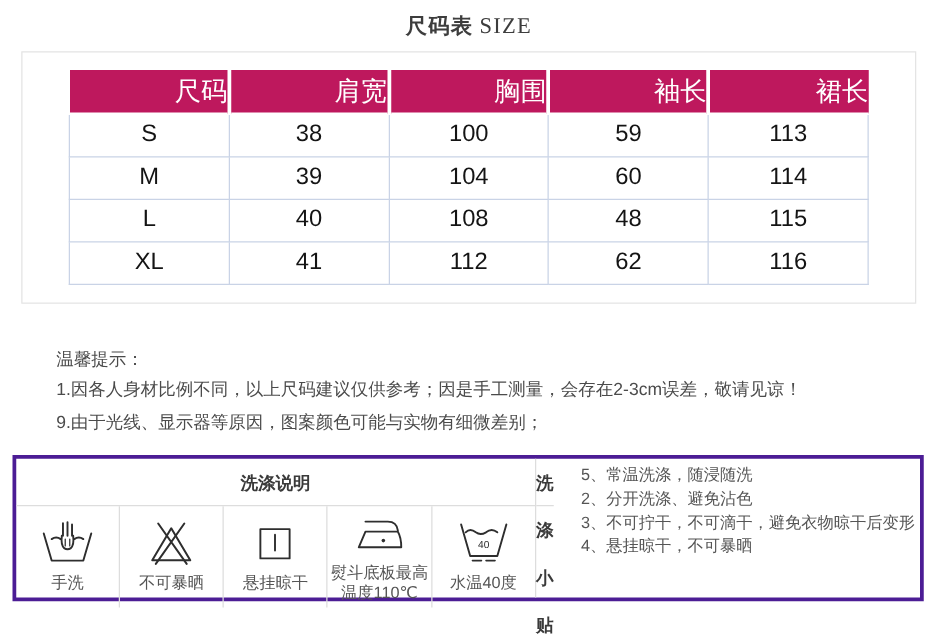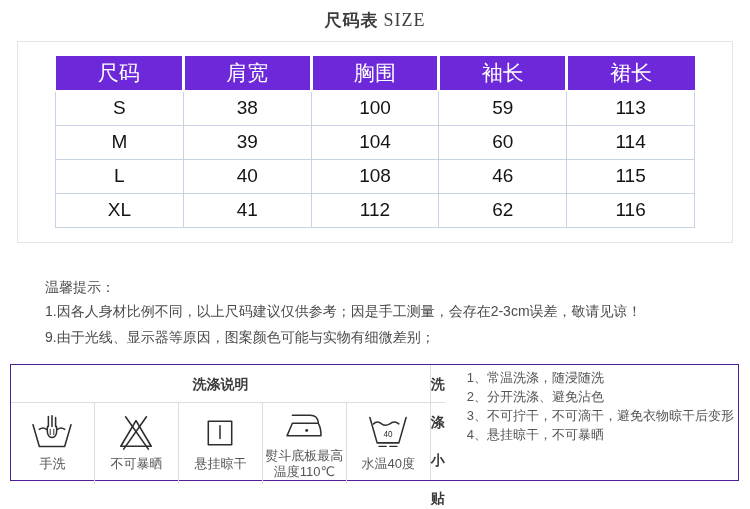--- a/index.html
+++ b/index.html
@@ -7,37 +7,37 @@
   body { height:509px; overflow:hidden; color:#333; }
 
   
   .title { text-align:center; margin-top:9px; font-size:17px; font-weight:bold; color:#3d3d3d; letter-spacing:1px; }
   .title .en { font-family:"Liberation Serif","DejaVu Serif",serif; font-weight:normal; font-size:18px; margin-left:5px;margin-top:37px; }
 
   
   .table-box { width:716px; height:202px; margin:9px auto 0 auto; border:1px solid #e4e4e4; padding-top:14px; }
   table.size-table { width:640px; margin:0 auto; border-collapse:collapse; table-layout:fixed; text-align:center; }
   table.size-table th {
-    background:#6d28d9; color:#ffffff; font-weight:normal;
+    background:#be185d; color:#ffffff; font-weight:normal;
     height:35px; font-size:21px;
-    border-right:3px solid #ffffff; border-bottom:2px solid #ffffff;
+    border-right:3px solid #ffffff; border-bottom:2px solid #ffffff;text-align:right;
   }
   table.size-table th:last-child { border-right:none; }
   table.size-table td {
     height:34px; font-size:19px; color:#141414;
     border:1px solid #c9d3e6;
   }
 
   
   .notice { margin:33px 0 0 45px; color:#4b4b4b; }
   .notice-heading { font-size:14px; line-height:22px; }
   .notice-line { font-size:14px; line-height:26px; }
 
   
-  .care-panel { width:729px; margin:14px 0 0 10px; border:1px solid #4c1d95; display:flex; height:117px; }
+  .care-panel { width:729px; margin:14px 0 0 10px; border:3px solid #4c1d95; display:flex; height:117px; }
   .care-left { width:476px; border-right:1px solid #dddddd; display:flex; flex-direction:column; }
   .care-right { flex:1; display:flex; flex-direction:row; }
   .care-header { height:38px; line-height:38px; text-align:center; border-bottom:1px solid #dddddd; font-size:14px; font-weight:bold; color:#3a3a3a; }
   .care-icons { flex:1; display:flex; }
   .care-cell { flex:1; border-right:1px solid #dddddd; display:flex; flex-direction:column; align-items:center; justify-content:center; padding:4px 2px; }
   .care-cell:last-child { border-right:none; }
   .care-cell .glyph { height:36px; display:flex; align-items:flex-end; justify-content:center; }
   .care-label { font-size:13px; color:#555555; text-align:center; line-height:16px; margin-top:5px; }
   .care-tips { padding:3px 4px 0 22px; }
   .care-tip { font-size:13px; color:#555555; line-height:19px; white-space:nowrap; }
@@ -75,21 +75,21 @@
           <td>M</td>
           <td>39</td>
           <td>104</td>
           <td>60</td>
           <td>114</td>
         </tr>
         <tr>
           <td>L</td>
           <td>40</td>
           <td>108</td>
-          <td>46</td>
+          <td>48</td>
           <td>115</td>
         </tr>
         <tr>
           <td>XL</td>
           <td>41</td>
           <td>112</td>
           <td>62</td>
           <td>116</td>
         </tr>
       </tbody>
@@ -163,21 +163,21 @@
           </span>
           <div class="care-label">水温40度</div>
         </div>
 
       </div>
     </div>
 
     <div class="care-right">
       <div class="care-header">洗涤小贴士</div>
       <div class="care-tips">
-        <div class="care-tip">1、常温洗涤，随浸随洗</div>
+        <div class="care-tip">5、常温洗涤，随浸随洗</div>
         <div class="care-tip">2、分开洗涤、避免沾色</div>
         <div class="care-tip">3、不可拧干，不可滴干，避免衣物晾干后变形</div>
         <div class="care-tip">4、悬挂晾干，不可暴晒</div>
       </div>
     </div>
   </div>
 
 </div>
 
 </body></html>

